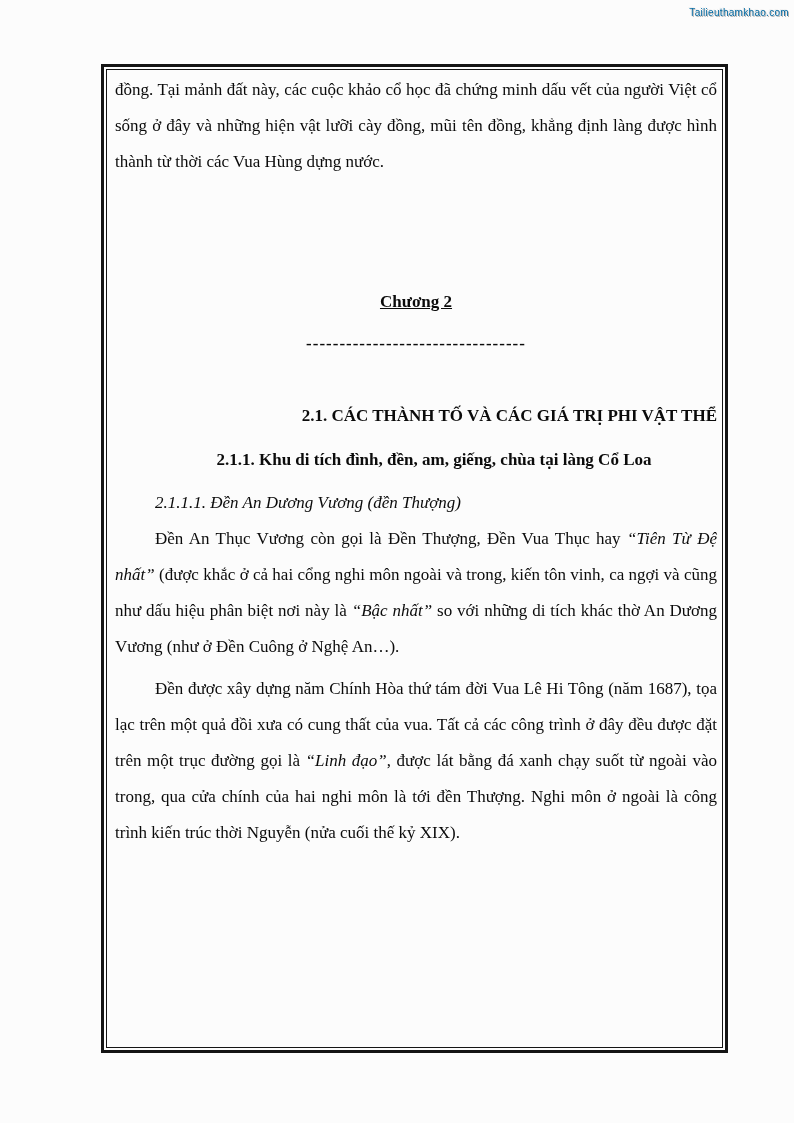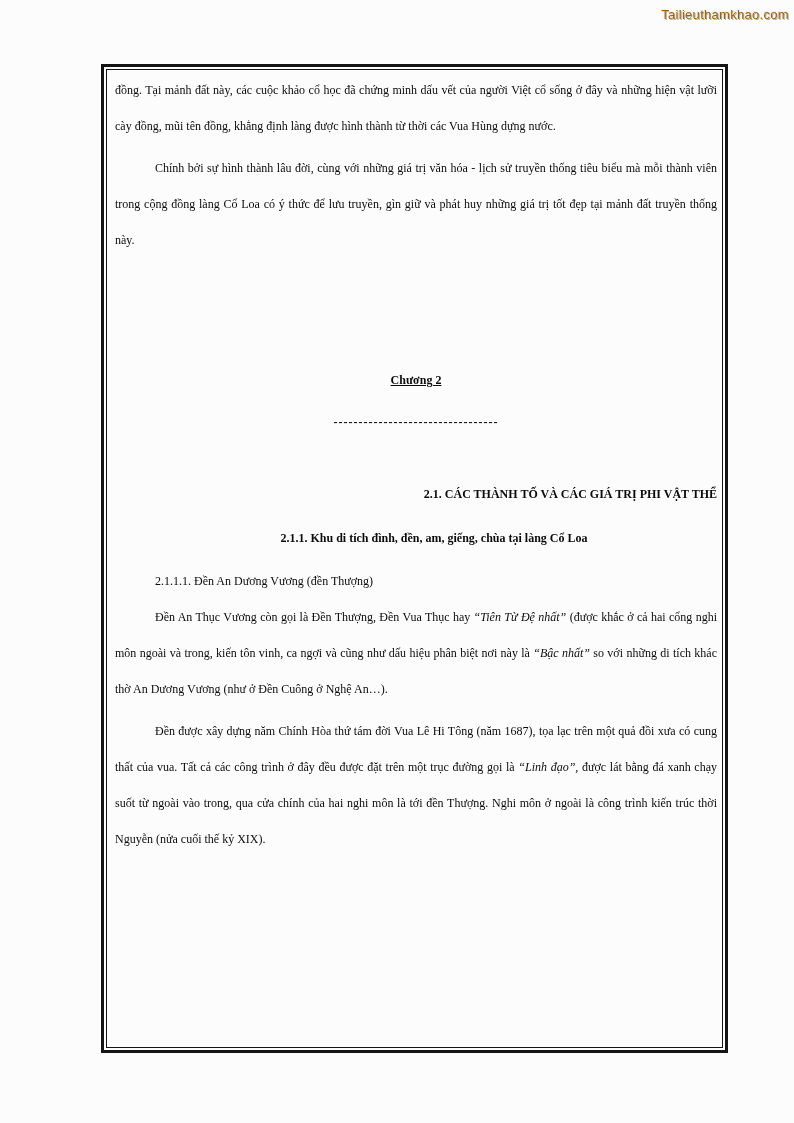--- a/index.html
+++ b/index.html
@@ -13,23 +13,23 @@
     font-family: "Liberation Serif", "DejaVu Serif", serif;
     color: #0b0b0b;
     overflow: hidden;
   }
 
   .watermark {
     position: absolute;
     top: 7px;
     right: 5px;
     font-family: "Liberation Sans", "DejaVu Sans", sans-serif;
-    font-size: 13px;
+    font-size: 10px;
     letter-spacing: 0.3px;
-    color: #a16207;
+    color: #0369a1;
     text-shadow: -1px -1px 0 #efefef, 1px 1px 0 #aeaeae;
   }
 
   .frame-outer {
     position: absolute;
     left: 101px;
     top: 64px;
     width: 627px;
     height: 989px;
     border: 3px solid #141414;
@@ -37,55 +37,54 @@
     background: #fcfcfc;
   }
   .frame-inner {
     width: 100%;
     height: 100%;
     border: 1px solid #141414;
   }
 
   .content {
     padding: 2px 5px 0 8px;
-    font-size: 12px;
+    font-size: 17px;
     line-height: 36px;
     text-align: justify;
   }
 
   .body-par { text-indent: 40px; }
   .no-indent { text-indent: 0; }
   .mt6 { margin-top: 6px; }
 
   .center { text-align: center; text-indent: 0; }
   .bold { font-weight: bold; }
   .it { font-style: italic; }
 
   .chapter-label   { margin-top: 104px; text-decoration: underline; }
   .chapter-title   { margin-top: 5px; }
   .chapter-divider { margin-top: 6px; letter-spacing: 1px; font-weight: bold; }
 
   .heading-l1 { margin-top: 36px; font-weight: bold; text-align: right; }
   .heading-l2 { margin-top: 8px;  font-weight: bold; padding-left: 36px; text-align: center; }
-  .heading-l3 { margin-top: 7px;  padding-left: 40px; text-align: left; }
+  .heading-l3 { margin-top: 7px;  font-style: italic; padding-left: 40px; text-align: left; }
 </style>
 </head>
 <body>
 
 <div class="page">
 
   <div class="watermark">Tailieuthamkhao.com</div>
 
   <div class="frame-outer">
     <div class="frame-inner">
       <div class="content">
 
         <p class="body-par no-indent">đồng. Tại mảnh đất này, các cuộc khảo cổ học đã chứng minh dấu vết của người Việt cổ sống ở đây và những hiện vật lưỡi cày đồng, mũi tên đồng, khẳng định làng được hình thành từ thời các Vua Hùng dựng nước.</p>
 
-        <p class="body-par mt6">Chính bởi sự hình thành lâu đời, cùng với những giá trị văn hóa - lịch sử truyền thống tiêu biểu mà mỗi thành viên trong cộng đồng làng Cổ Loa có ý thức để lưu truyền, gìn giữ và phát huy những giá trị tốt đẹp tại mảnh đất truyền thống này.</p>
 
         <div class="center bold chapter-label">Chương 2</div>
 
 
         <div class="center chapter-divider">---------------------------------</div>
 
         <div class="heading-l1">2.1. CÁC THÀNH TỐ VÀ CÁC GIÁ TRỊ PHI VẬT THỂ</div>
 
         <div class="heading-l2">2.1.1. Khu di tích đình, đền, am, giếng, chùa tại làng Cổ Loa</div>
 

